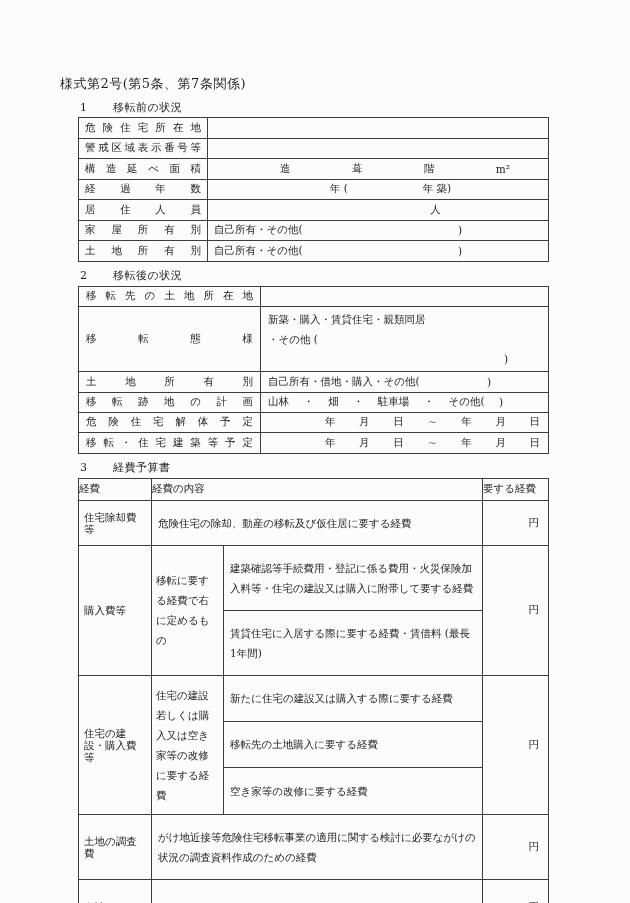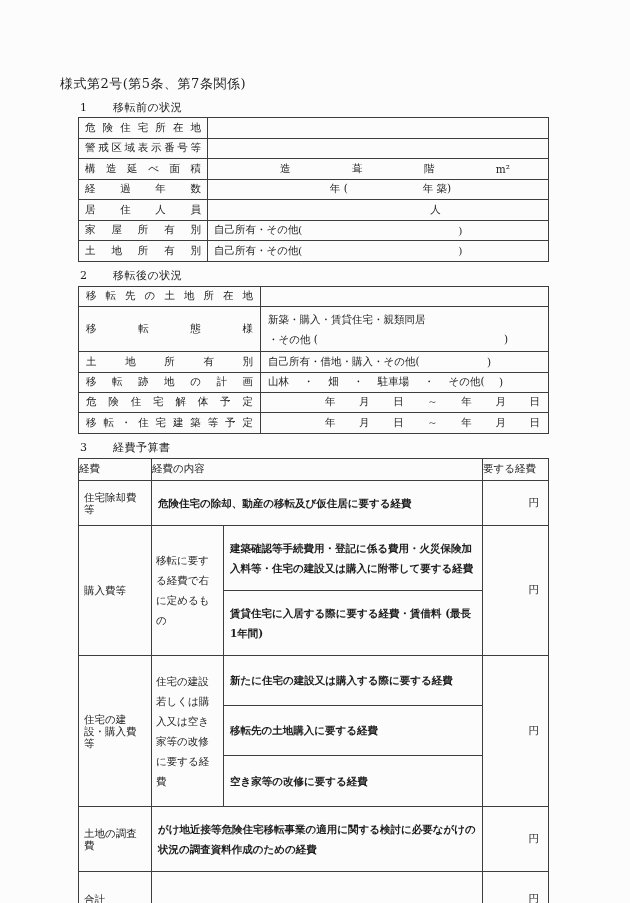--- a/index.html
+++ b/index.html
@@ -27,47 +27,47 @@
 
   .flex { display: flex; align-items: center; }
   .ml-auto { margin-left: auto; }
 
   
   .t1 td { height: 20.5px; }
   .t1 .val { padding-left: 6px; }
   .spread-structure { justify-content: space-between; padding: 0 38px 0 72px; }
   .years { justify-content: center; gap: 75px; padding-left: 25px; }
   .residents { text-align: center; padding-left: 115px; }
-  .own { padding: 0 86px 0 6px; font-family: Liberation Serif, serif; }
+  .own { padding: 0 86px 0 6px; }
 
   
   .t2 .r20 td { height: 20px; }
   .t2 .r21 td { height: 21px; }
   .t2 .r40 td { height: 40px; }
   .t2 .val { padding-left: 7px; }
   .mode-cell { padding: 2px 0; line-height: 20px; }
   .mode-line1 { padding-left: 7px; }
-  .mode-line2 { display: flex; padding: 0 40px 0 7px; }
+  .mode-line2 { display: flex; padding: 0 40px 0 7px; flex-direction: column; }
   .own2 { padding: 0 57px 0 7px; }
   .site-plan { justify-content: space-between; padding: 0 45px 0 7px; }
   .dates { justify-content: space-between; padding: 0 8px 0 64px; }
 
   
   .t3 .th { }
   .t3 .h22 td { height: 22px; }
   .t3 .h36 td { height: 36px; }
   .t3 .h44 td { height: 44px; }
   .t3 .h34 td { height: 34px; }
   .t3 .h37 td { height: 37px; }
   .t3 .h31 td { height: 31px; }
   .t3 .h43 td { height: 43px; }
   .t3 .h55 td { height: 55px; }
   .t3 .lbl { padding: 5px 5px; line-height: 12px; }
-  .t3 .sub { padding: 15px 4px; line-height: 20px; }
-  .t3 .content { padding: 12px 6px; line-height: 20px; font-weight: bold; }
+  .t3 .sub { padding: 9px 4px; line-height: 20px; }
+  .t3 .content { padding: 12px 6px; line-height: 20px; }
   .t3 .amount { text-align: right; padding-right: 9px; }
 </style>
 </head>
 <body>
 
 <div class="page">
 
   <div class="form-heading">様式第2号(第5条、第7条関係)</div>
 
   <div class="section-label">

